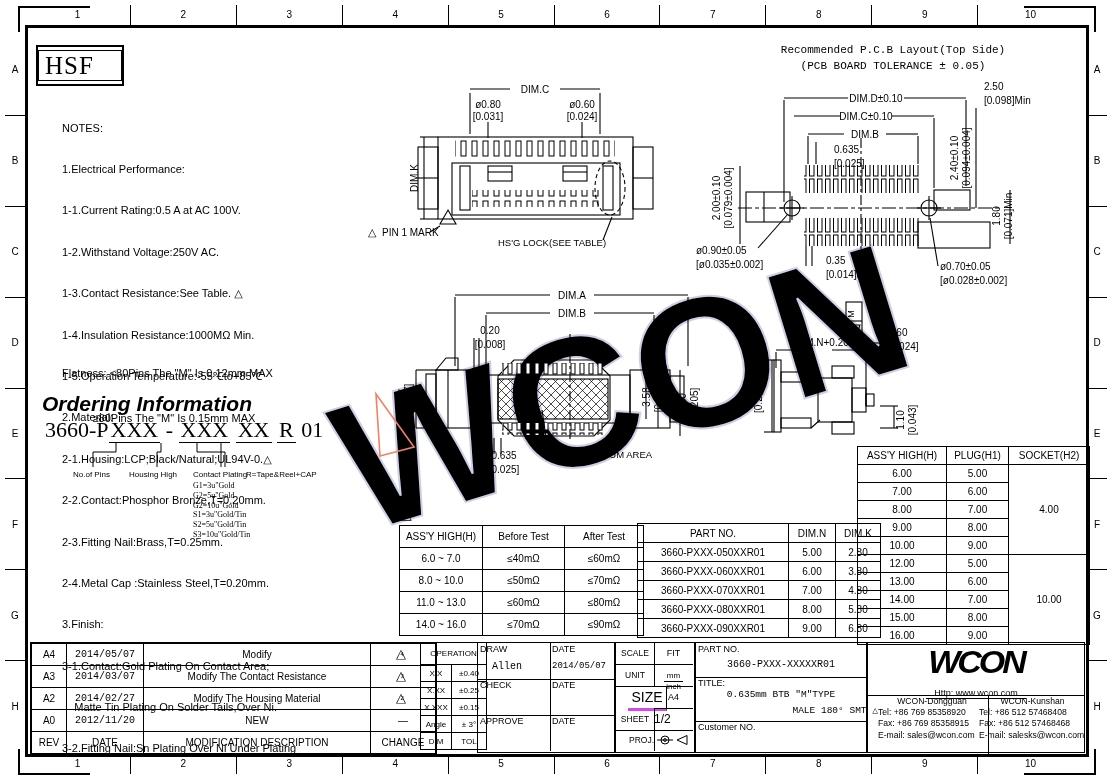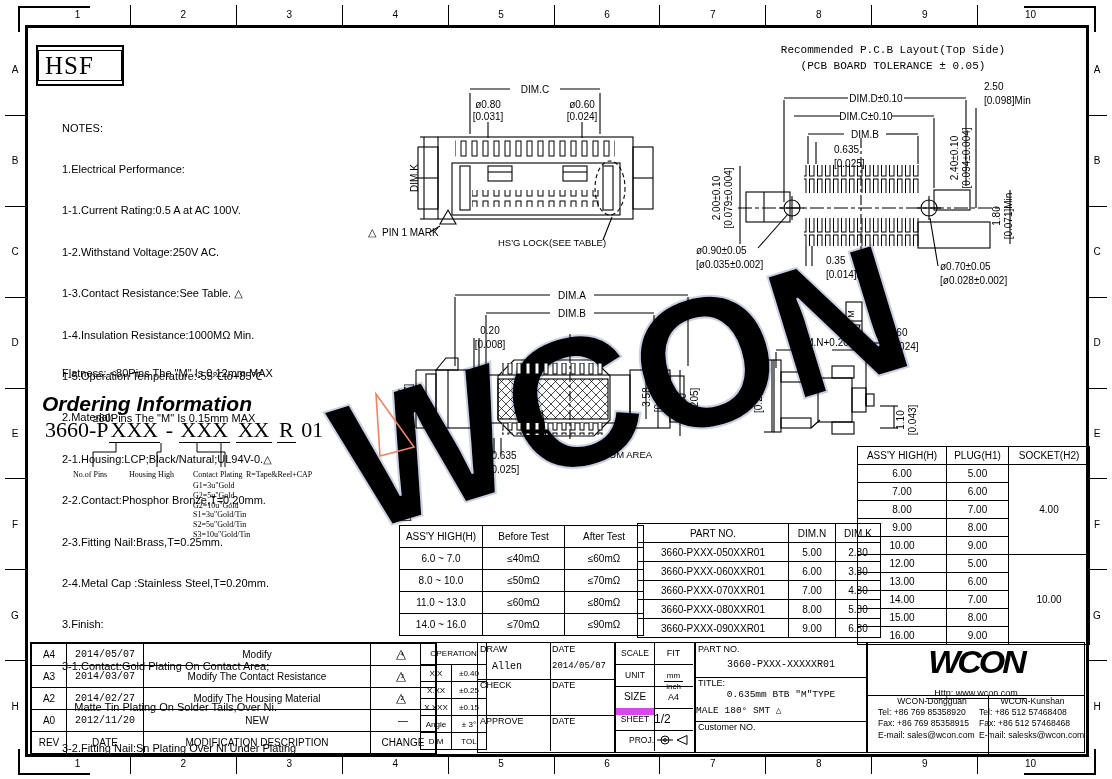--- a/index.html
+++ b/index.html
@@ -29,21 +29,21 @@
        justify-content:flex-start;padding-left:6px;font-family:"Liberation Serif",serif;
        font-size:25px;letter-spacing:1px}
 
   .notes{position:absolute;left:62px;top:94px;width:310px;font-size:11px;line-height:13.8px;white-space:pre}
   .flat{position:absolute;left:62px;top:336px;font-size:11px;line-height:15px;white-space:pre}
   .ord-h{position:absolute;left:42px;top:392px;font-family:Liberation Sans, sans-serif;
          font-style:italic;font-weight:bold;font-size:21px}
   .code{position:absolute;left:45px;top:417px;font-family:Liberation Serif, serif;
         font-size:22px;white-space:pre}
   .code .u{border-bottom:1.5px solid #000;padding:0 2px}
-  .ord-lbl{position:absolute;font-family:Liberation Serif, serif;font-size:8px}
+  .ord-lbl{position:absolute;font-family:Liberation Sans, sans-serif;font-size:8px}
   .plating{position:absolute;left:193px;top:481px;font-family:"Liberation Serif",serif;
         font-size:8px;line-height:9.8px;white-space:pre}
 
   svg text{font-family:"Liberation Sans",sans-serif;fill:#000}
   .mono{font-family:"Liberation Mono",monospace}
 
   table{border-collapse:collapse;position:absolute;background:transparent}
   td{border:1px solid #000;padding:0 2px;text-align:center;font-weight:normal;white-space:nowrap}
   .tbl-res{left:399px;top:525px;font-size:10px}
   .tbl-res td{height:21px}
@@ -586,21 +586,21 @@
   </div>
 
   <div class="blk" style="left:615px;top:642px;width:80px;height:111px">
     <div class="abs" style="left:0;top:0;width:38px;height:21px;border-right:1px solid #000;border-bottom:1px solid #000;font-size:8.5px;line-height:21px;text-align:center">SCALE</div>
     <div class="abs" style="left:38px;top:0;width:39px;height:21px;border-bottom:1px solid #000;font-size:9px;line-height:21px;text-align:center">FIT</div>
     <div class="abs" style="left:0;top:21px;width:38px;height:22px;border-right:1px solid #000;border-bottom:1px solid #000;font-size:8.5px;line-height:22px;text-align:center">UNIT</div>
     <div class="abs" style="left:38px;top:21px;width:39px;height:22px;border-bottom:1px solid #000;text-align:center">
       <div style="font-size:8px;line-height:10px;display:inline-block;border-bottom:1px solid #000;padding:0 3px">mm</div>
       <div style="font-size:8px;line-height:10px">inch</div>
     </div>
-    <div class="abs" style="left:0;top:43px;width:38px;height:22px;border-right:1px solid #000;border-bottom:7px solid #d946ef;font-size:10px;line-height:22px;text-align:center">SIZE</div>
+    <div class="abs" style="left:12px;top:43px;width:38px;height:22px;border-right:1px solid #000;border-bottom:3px solid #d946ef;font-size:14px;line-height:22px;text-align:center">SIZE</div>
     <div class="abs" style="left:38px;top:43px;width:39px;height:22px;border-bottom:1px solid #000;font-size:9px;line-height:22px;text-align:center">A4</div>
     <div class="abs" style="left:0;top:65px;width:38px;height:22px;border-right:1px solid #000;border-bottom:1px solid #000;font-size:8.5px;line-height:22px;text-align:center">SHEET</div>
     <div class="abs" style="left:38px;top:65px;width:39px;height:22px;border-bottom:1px solid #000;font-size:12px;line-height:22px;text-align:left">1/2</div>
     <div class="abs" style="left:0;top:87px;width:38px;height:21px;border-right:1px solid #000;font-size:8.5px;line-height:21px;text-align:right">PROJ.</div>
     <div class="abs" style="left:38px;top:87px;width:39px;height:21px;text-align:center">
       <svg width="34" height="14" viewBox="0 0 34 14" style="margin-top:3px">
         <g fill="none" stroke="#000" stroke-width="1">
           <circle cx="8" cy="7" r="4"></circle>
             <circle cx="8" cy="7" r="1.4"></circle>
           <line x1="0" y1="7" x2="16" y2="7"></line>
@@ -611,21 +611,21 @@
   </div>
 
   <div class="blk" style="left:695px;top:642px;width:172px;height:111px">
     <div class="abs" style="left:0;top:0;width:170px;height:34px;border-bottom:1px solid #000">
       <div class="cell-lbl" style="left:2px;top:1px">PART NO.</div>
       <div class="cell-val mono" style="left:0;top:16px;width:170px;text-align:center;font-size:10px">3660-PXXX-XXXXXR01</div>
     </div>
     <div class="abs" style="left:0;top:34px;width:170px;height:44px;border-bottom:1px solid #000">
       <div class="cell-lbl" style="left:2px;top:1px">TITLE:</div>
       <div class="cell-val mono" style="left:0;top:12px;width:170px;text-align:center;font-size:9.5px">0.635mm BTB "M"TYPE</div>
-      <div class="cell-val mono" style="left:0;top:27px;width:182px;text-align:left;font-size:9.5px">MALE 180° SMT △</div>
+      <div class="cell-val mono" style="left:0;top:27px;width:182px;text-align:right;font-size:9.5px">MALE 180° SMT △</div>
     </div>
     <div class="abs" style="left:0;top:78px;width:170px;height:33px">
       <div class="cell-lbl" style="left:2px;top:1px">Customer NO.</div>
     </div>
   </div>
 
   <div class="blk" style="left:867px;top:642px;width:218px;height:111px">
     <div class="abs" style="left:0;top:0;width:216px;height:52px;border-bottom:1px solid #000;text-align:center">
       <div class="wcon-logo">WCON</div>
       <div style="font-size:9px;margin-top:-6px;border-bottom:1px solid #000;display:inline-block;padding:0 8px">Http: www.wcon.com</div>

